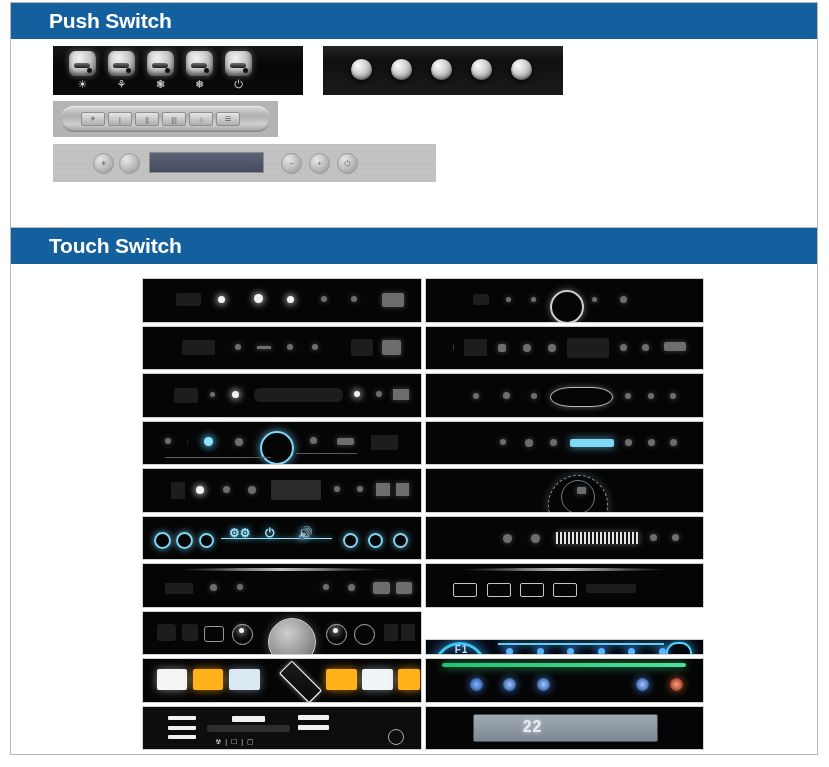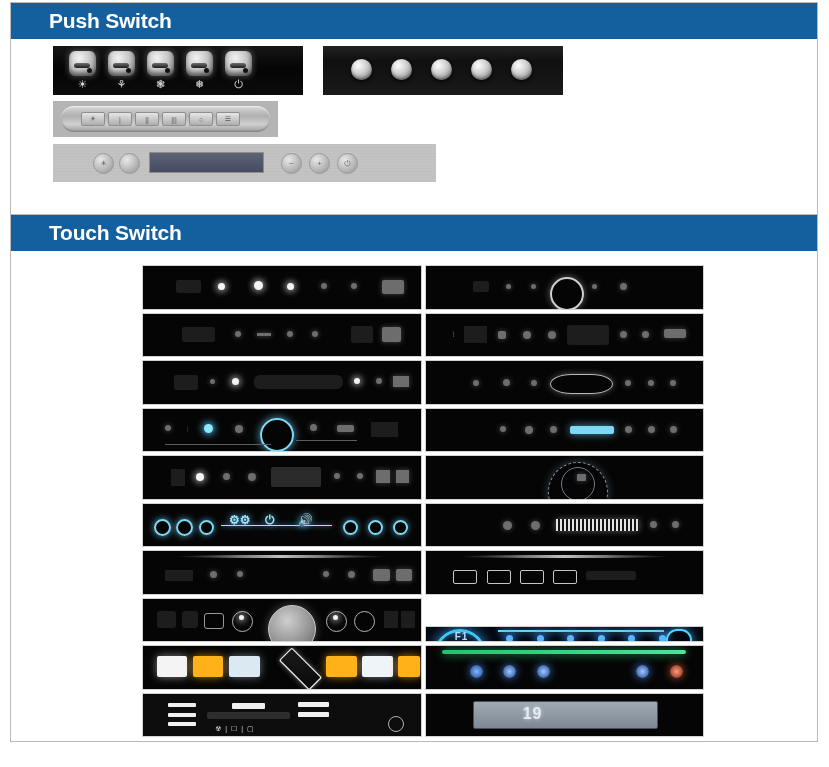--- a/index.html
+++ b/index.html
@@ -15,21 +15,21 @@
   
   .section{
     position:absolute;
     left:10px;
     width:808px;
     border:1px solid #b9b9b9;
     background:#ffffff;
     box-sizing:border-box;
   }
   #section-push{top:2px;height:244px;}
-  #section-touch{top:214px;height:528px;}
+  #section-touch{top:227px;height:528px;}
 
   .section-header{
     height:36px;
     background:#14609e;
     display:flex;
     align-items:center;
     box-sizing:border-box;
   }
   .section-title{
     color:#ffffff;
@@ -447,21 +447,21 @@
             <div class="bar" style="left:56%;top:44%;width:11%;height:5px;background:#f0f0f0;border-radius:1px;"></div>
             <div class="lbl" style="left:26%;top:74%;color:#cfcfcf;font-size:7px;">☢ &nbsp;|&nbsp; ☐ &nbsp;|&nbsp; ▢</div>
             <div class="ring" style="right:6%;top:52%;width:14px;height:14px;border:1px solid #b0b0b0;"></div>
           </div>
         </div>
         <div class="tcell">
           <div class="tinner">
             <div class="sq" style="left:17%;top:18%;width:66%;height:62%;
                  background:linear-gradient(180deg,#9fa9b2,#7e8894);border:1px solid #4a4f57;border-radius:2px;"></div>
             <div class="lbl" style="left:35%;top:30%;color:#e6eef5;font-size:16px;font-weight:bold;letter-spacing:1px;
-                        text-shadow:0 0 4px rgba(255,255,255,.6);">19</div>
+                        text-shadow:0 0 4px rgba(255,255,255,.6);">22</div>
           </div>
         </div>
 
       </div>
     </div>
   </div>
 
 </div>
 
 </body></html>

